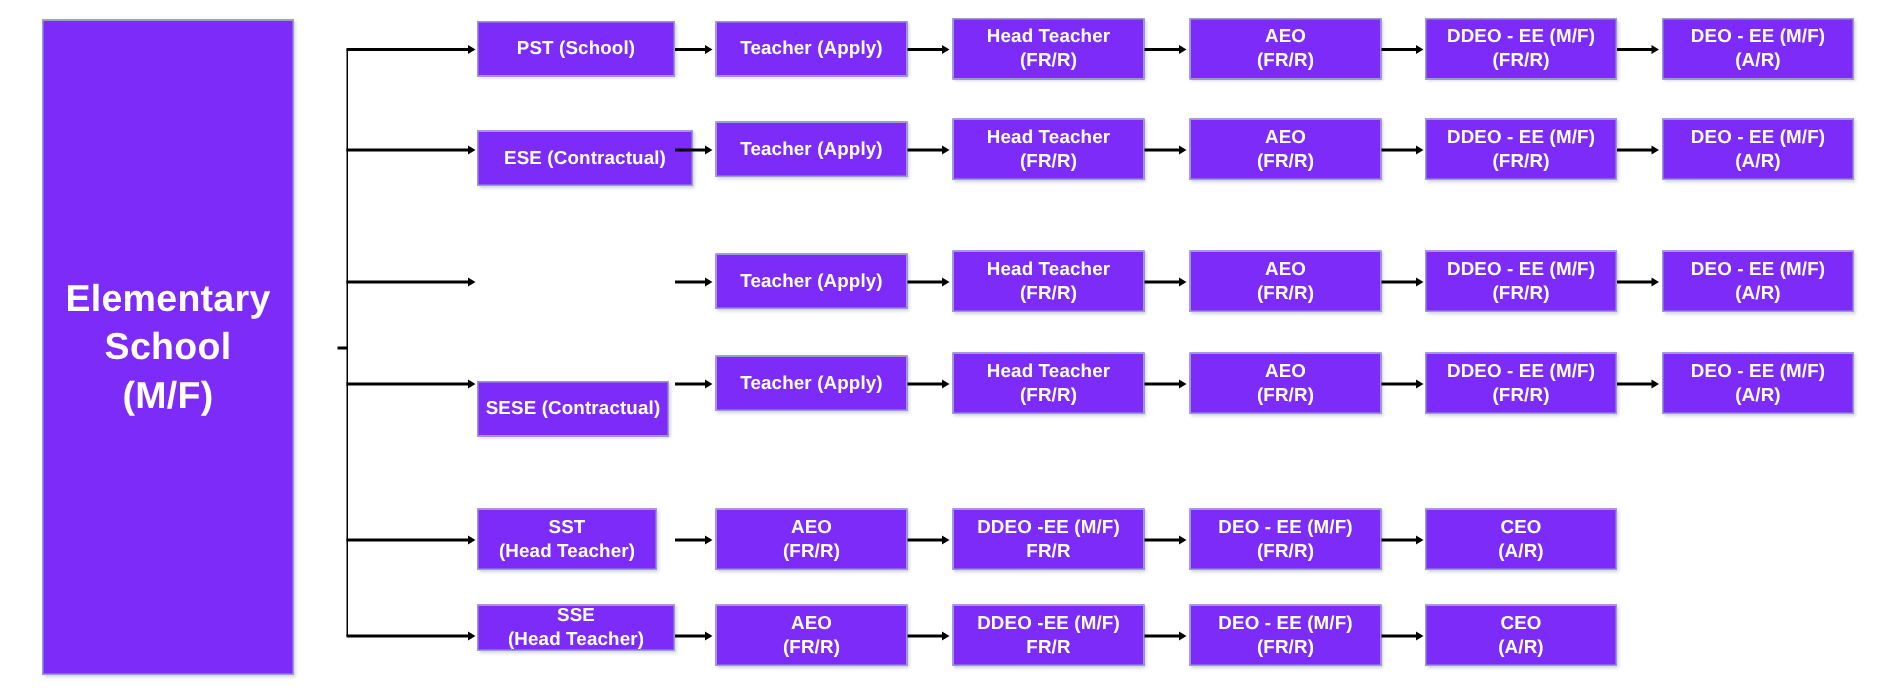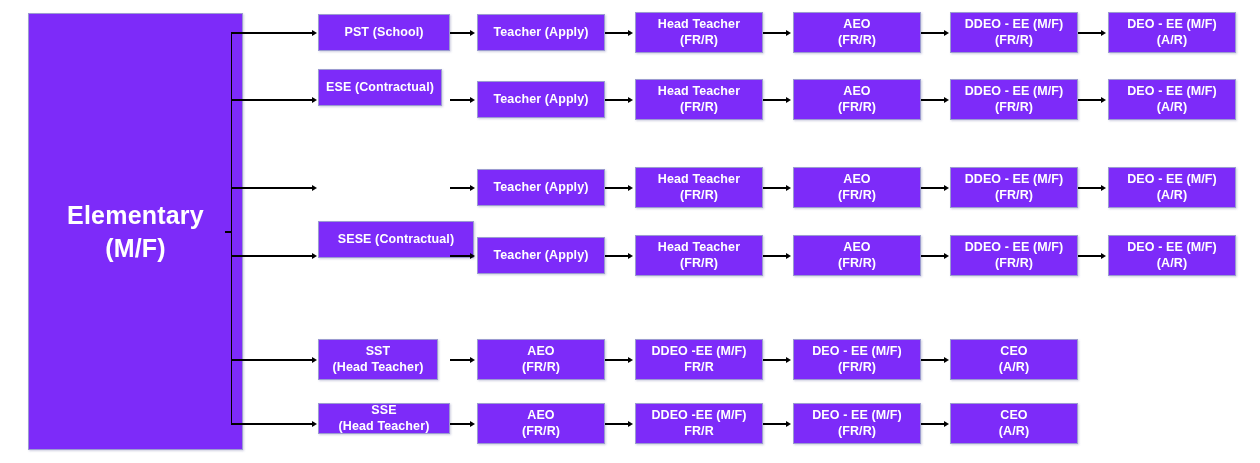--- a/index.html
+++ b/index.html
@@ -56,22 +56,23 @@
     border-style: solid;
     border-width: 3.2px 0 3.2px 5.2px;
     border-color: transparent transparent transparent #000000;
   }
 </style>
 </head>
 <body>
 
 <div id="canvas">
 
-  <div class="node root" id="root-node" style="left:28px; top:13px; width:215px; height:437px;">
+  <div class="node root" id="root-node" style="left:28px; top:13px; width:168px; height:437px;">
     <span class="l1">Elementary</span>
+    <span class="l2">School</span>
     <span class="l2">(M/F)</span>
   </div>
 
   <div class="conn h" style="left:225px; top:231px; width:7px;"></div>
   <div class="conn v" style="left:230.5px; top:33px; height:391px;"></div>
 
   <div class="conn h" style="left:231px; top:32.2px; width:83px;"></div>
   <div class="arrow" style="left:312px; top:29.8px;"></div>
 
   <div class="conn h" style="left:231px; top:99.2px; width:83px;"></div>
@@ -120,21 +121,21 @@
     <span class="l2">(FR/R)</span>
   </div>
   <div class="conn h" style="left:1078px; top:32.2px; width:25px;"></div>
   <div class="arrow" style="left:1101px; top:29.8px;"></div>
 
   <div class="node" style="left:1108px; top:12px; width:128px; height:41px;">
     <span>DEO - EE (M/F)</span>
     <span class="l2">(A/R)</span>
   </div>
 
-  <div class="node" style="left:318px; top:69px; width:124px; height:37px;text-align:right;">
+  <div class="node" style="left:318px; top:87px; width:144px; height:37px;text-align:right;">
     <span>ESE (Contractual)</span>
   </div>
   <div class="conn h" style="left:450px; top:99.2px; width:22px;"></div>
   <div class="arrow" style="left:470px; top:96.8px;"></div>
 
   <div class="node" style="left:477px; top:81px; width:128px; height:37px;">
     <span>Teacher (Apply)</span>
   </div>
   <div class="conn h" style="left:605px; top:99.2px; width:25px;"></div>
   <div class="arrow" style="left:628px; top:96.8px;"></div>
@@ -193,21 +194,21 @@
     <span class="l2">(FR/R)</span>
   </div>
   <div class="conn h" style="left:1078px; top:187.2px; width:25px;"></div>
   <div class="arrow" style="left:1101px; top:184.8px;"></div>
 
   <div class="node" style="left:1108px; top:167px; width:128px; height:41px;">
     <span>DEO - EE (M/F)</span>
     <span class="l2">(A/R)</span>
   </div>
 
-  <div class="node" style="left:318px; top:221px; width:156px; height:37px;">
+  <div class="node" style="left:318px; top:254px; width:128px; height:37px;">
     <span>SESE (Contractual)</span>
   </div>
   <div class="conn h" style="left:450px; top:255.2px; width:22px;"></div>
   <div class="arrow" style="left:470px; top:252.8px;"></div>
 
   <div class="node" style="left:477px; top:237px; width:128px; height:37px;">
     <span>Teacher (Apply)</span>
   </div>
   <div class="conn h" style="left:605px; top:255.2px; width:25px;"></div>
   <div class="arrow" style="left:628px; top:252.8px;"></div>

